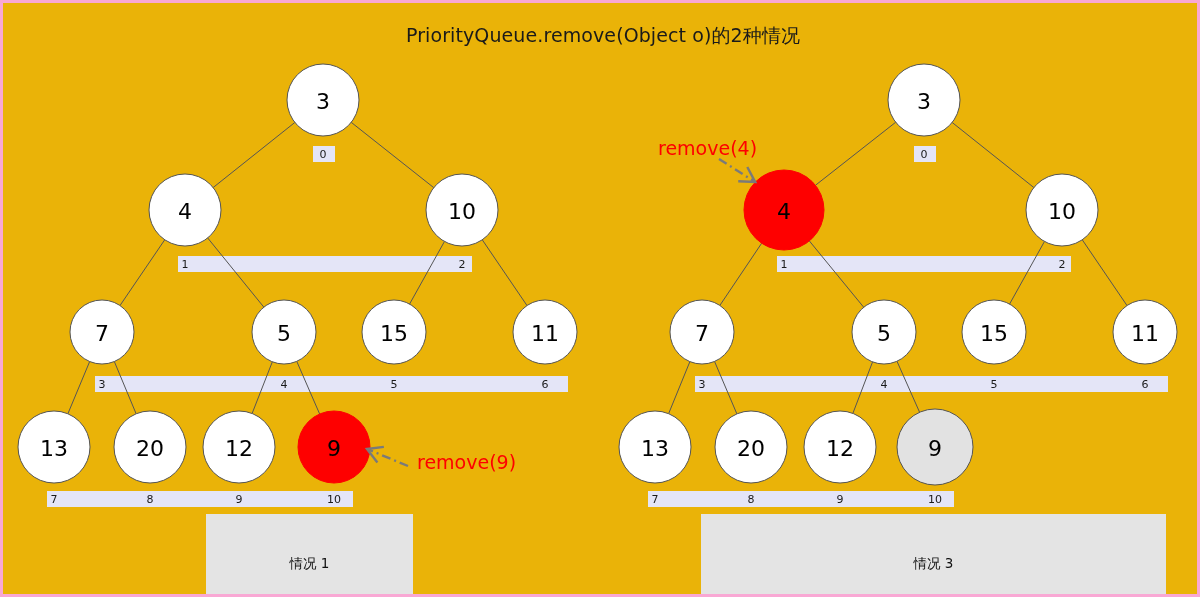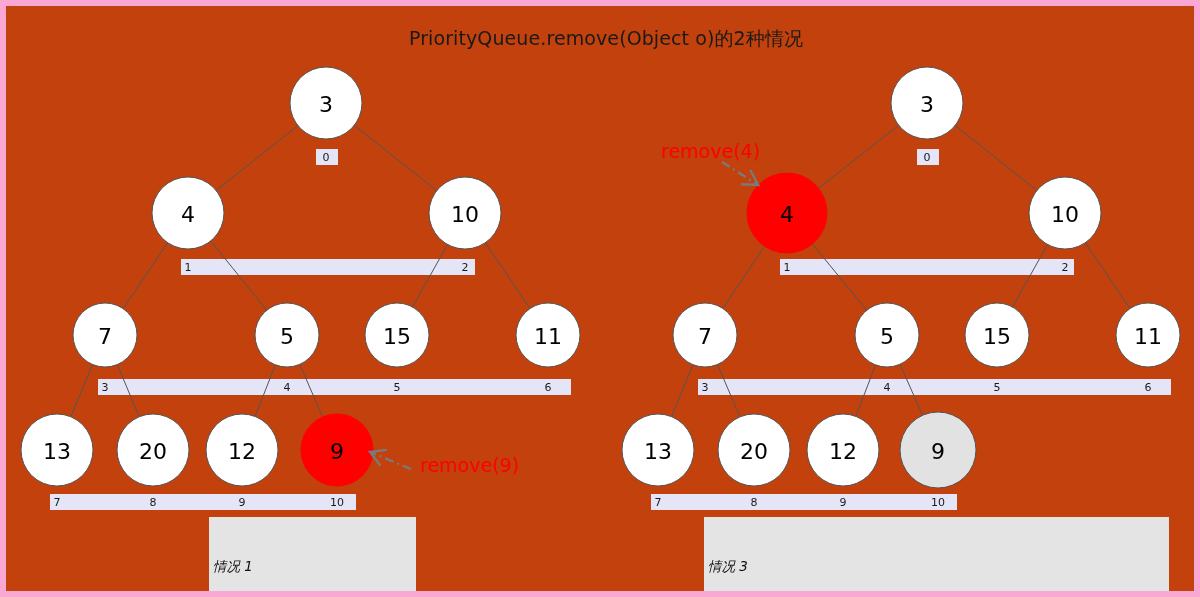--- a/index.html
+++ b/index.html
@@ -7,22 +7,22 @@
     padding: 0;
     background: #ffffff;
   }
   body {
     font-family: "DejaVu Sans", "Liberation Sans", sans-serif;
   }
   #canvas {
     position: relative;
     width: 1200px;
     height: 597px;
-    background: #c2410c;
-    border: 6px solid #f9a8d4;
+    background: #eab308;
+    border: 3px solid #f9a8d4;
     box-sizing: border-box;
     overflow: hidden;
   }
   #title {
     position: absolute;
     left: 0;
     top: 20px;
     width: 1200px;
     text-align: center;
     font-size: 19px;
@@ -92,22 +92,21 @@
     background: #e4e4e4;
     color: #111111;
     font-size: 13.5px;
     line-height: 1.42;
     padding: 2px 4px 3px 4px;
     box-sizing: border-box;
     white-space: pre;
   }
   .caption .cap-title {
     display: block;
-    text-align: left;
-    font-style: italic;
+    text-align: center;
   }
   #caption-1 {
     left: 203px;
     top: 511px;
     width: 207px;
   }
   #caption-2 {
     left: 698px;
     top: 511px;
     width: 465px;

